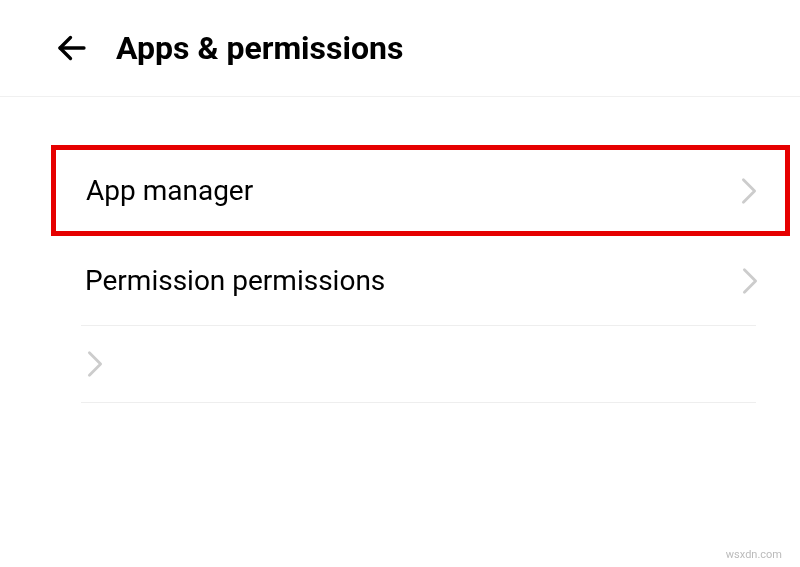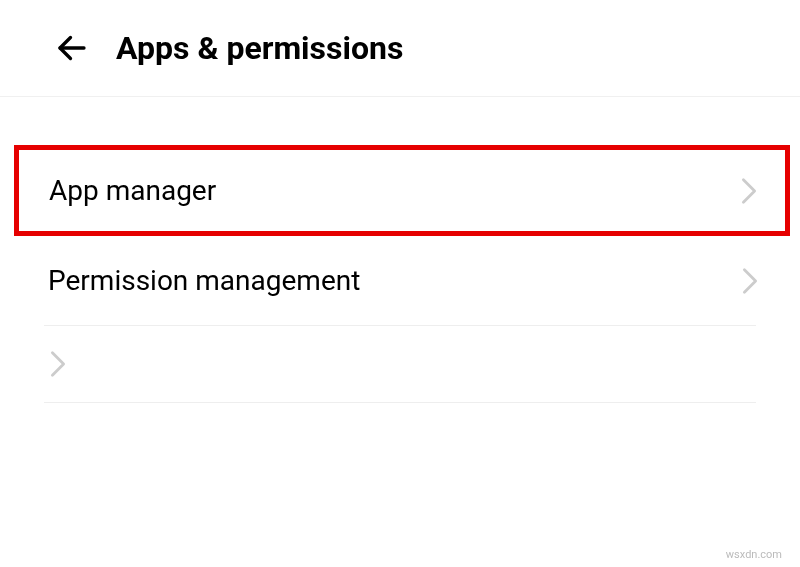--- a/index.html
+++ b/index.html
@@ -29,20 +29,21 @@
       margin-right: 24px;
       cursor: pointer;
     }
     .page-title {
       font-size: 32px;
       font-weight: 700;
       color: #000000;
     }
     .content {
       padding-top: 48px;
+      padding-left: 37px;
     }
     .list-item {
       display: flex;
       align-items: center;
       justify-content: space-between;
       padding: 28px 40px 28px 48px;
       cursor: pointer;
       position: relative;
     }
     .list-item-label {
@@ -93,21 +94,21 @@
   <div class="list-item highlighted">
     <span class="list-item-label">App manager</span>
     <span class="chevron">
       <svg width="18" height="28" viewBox="0 0 12 20" fill="none" stroke="#cccccc" stroke-width="2" stroke-linecap="round" stroke-linejoin="round">
         <polyline points="2 2 10 10 2 18"></polyline>
       </svg>
     </span>
   </div>
 
   <div class="list-item">
-    <span class="list-item-label">Permission management</span>
+    <span class="list-item-label">Permission permissions</span>
     <span class="chevron">
       <svg width="18" height="28" viewBox="0 0 12 20" fill="none" stroke="#cccccc" stroke-width="2" stroke-linecap="round" stroke-linejoin="round">
         <polyline points="2 2 10 10 2 18"></polyline>
       </svg>
     </span>
   </div>
 
   <div class="divider"></div>
 
   <div class="list-item">

